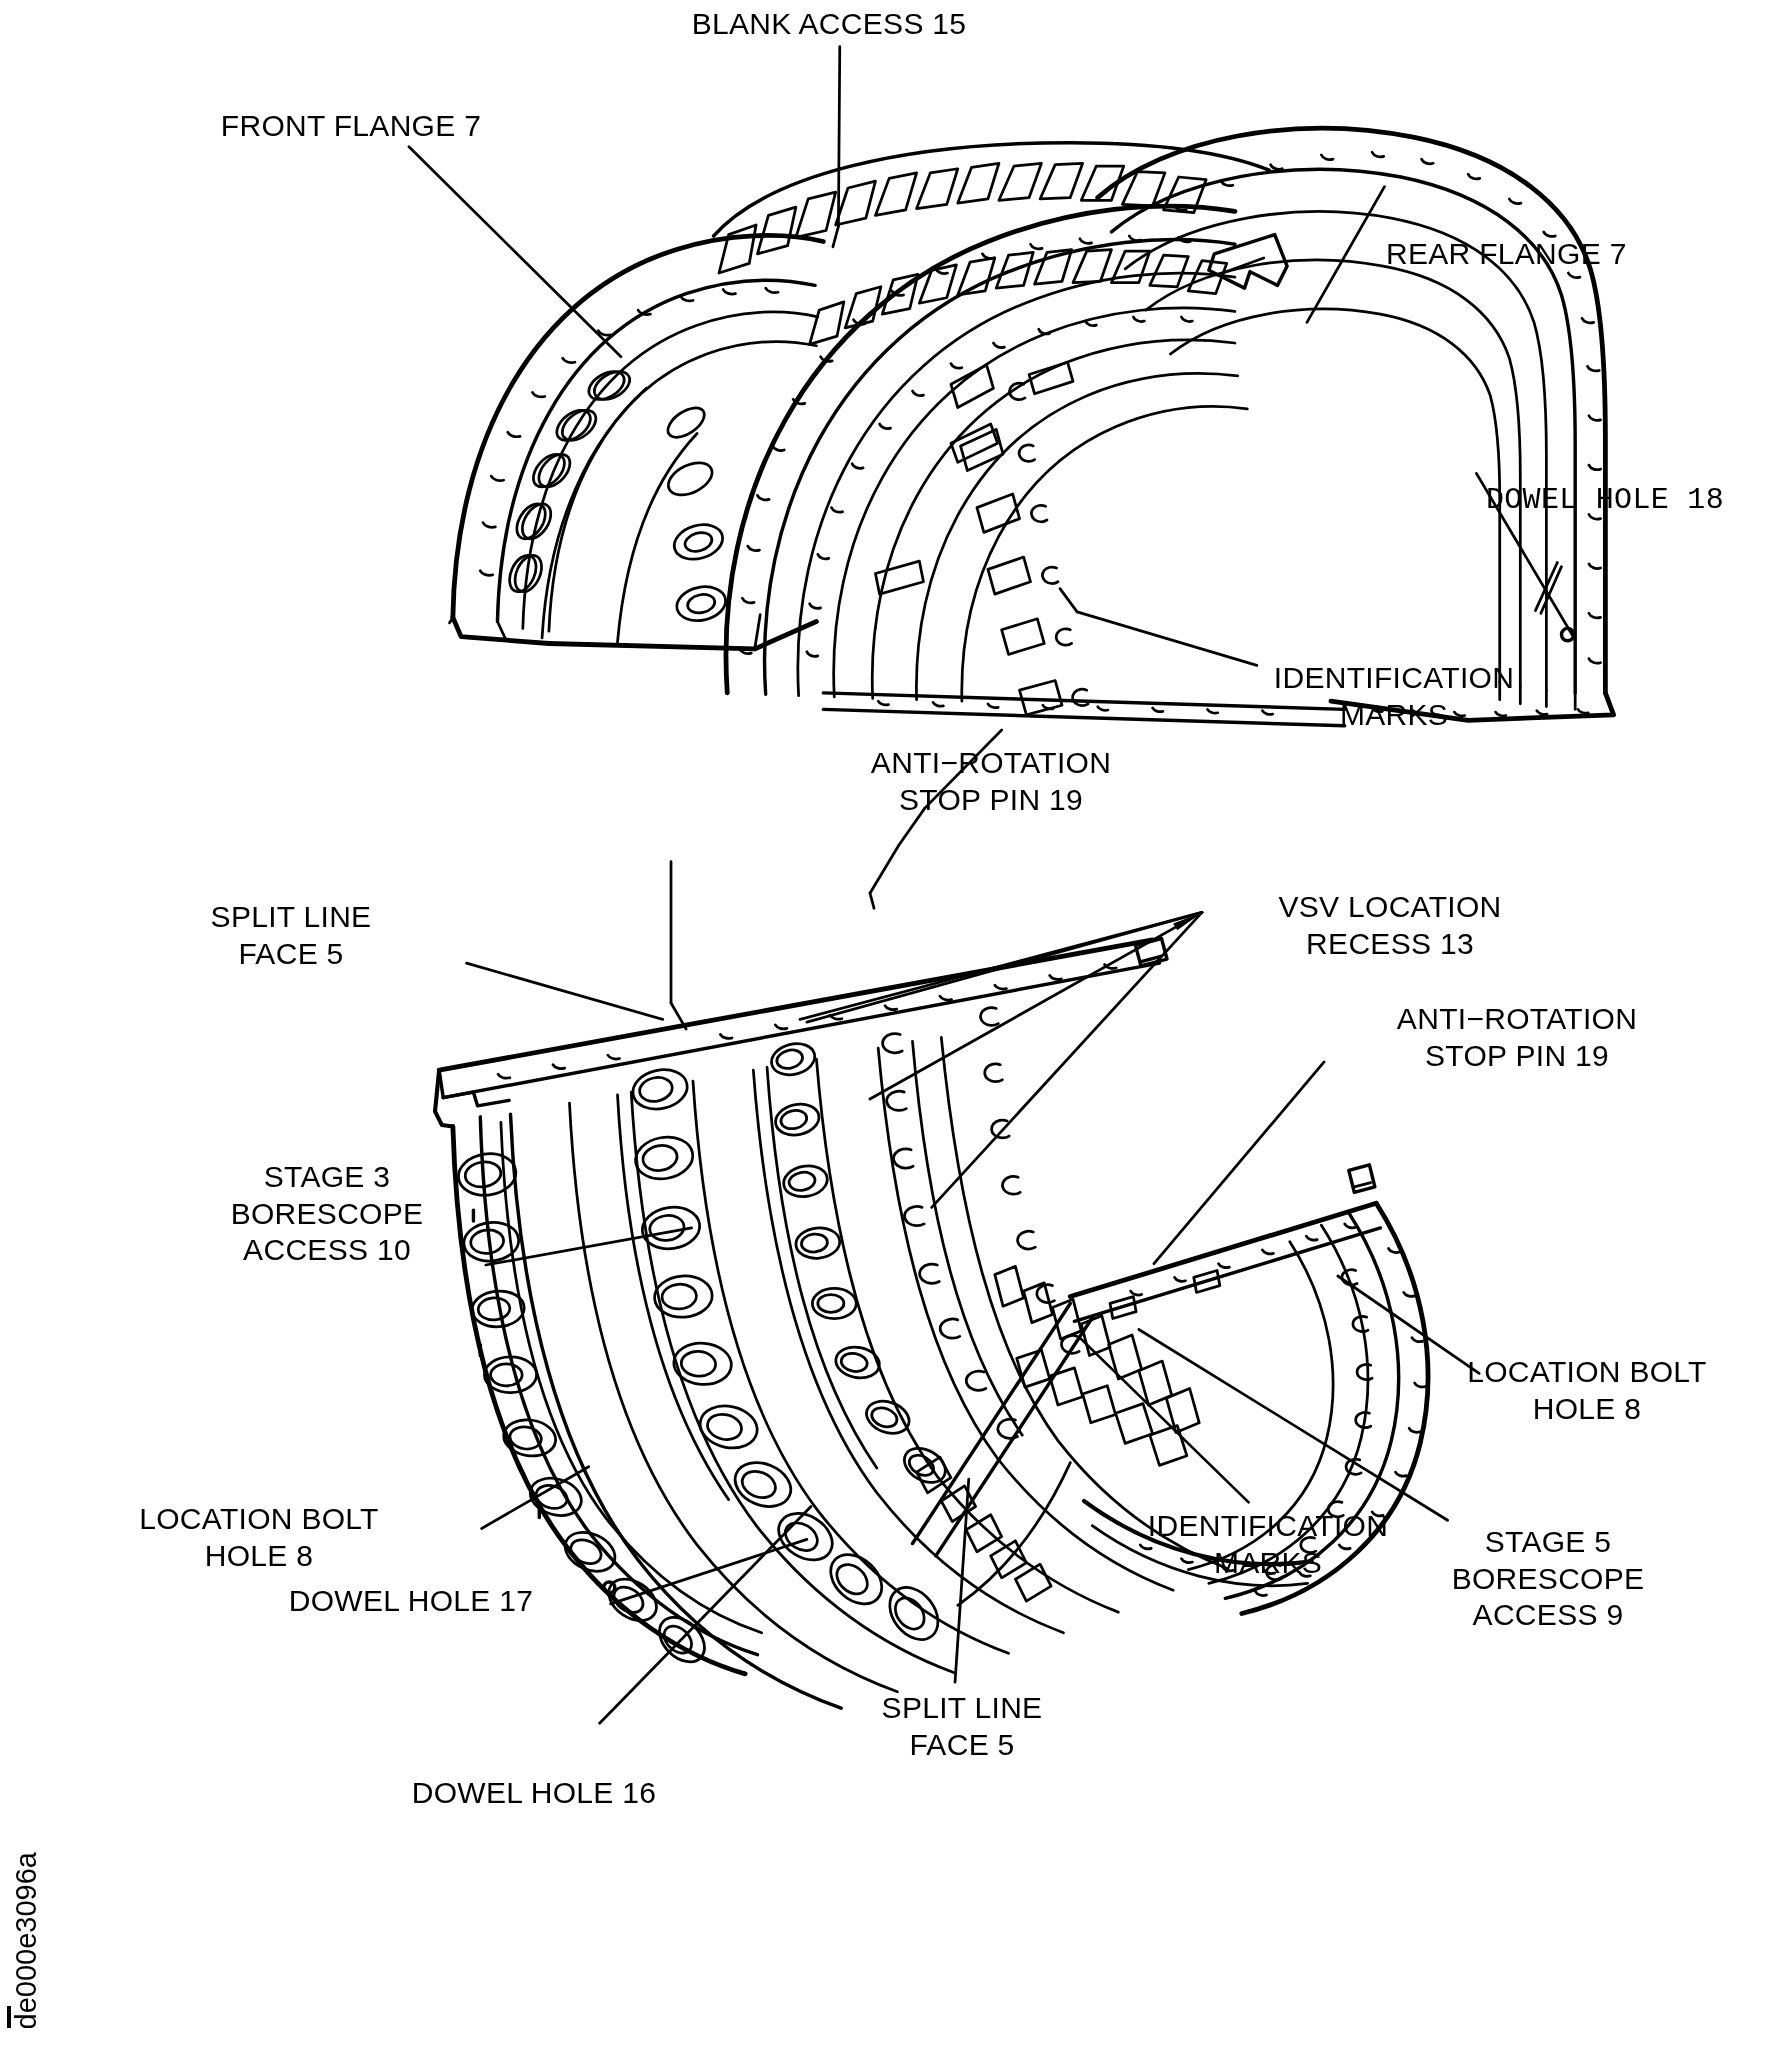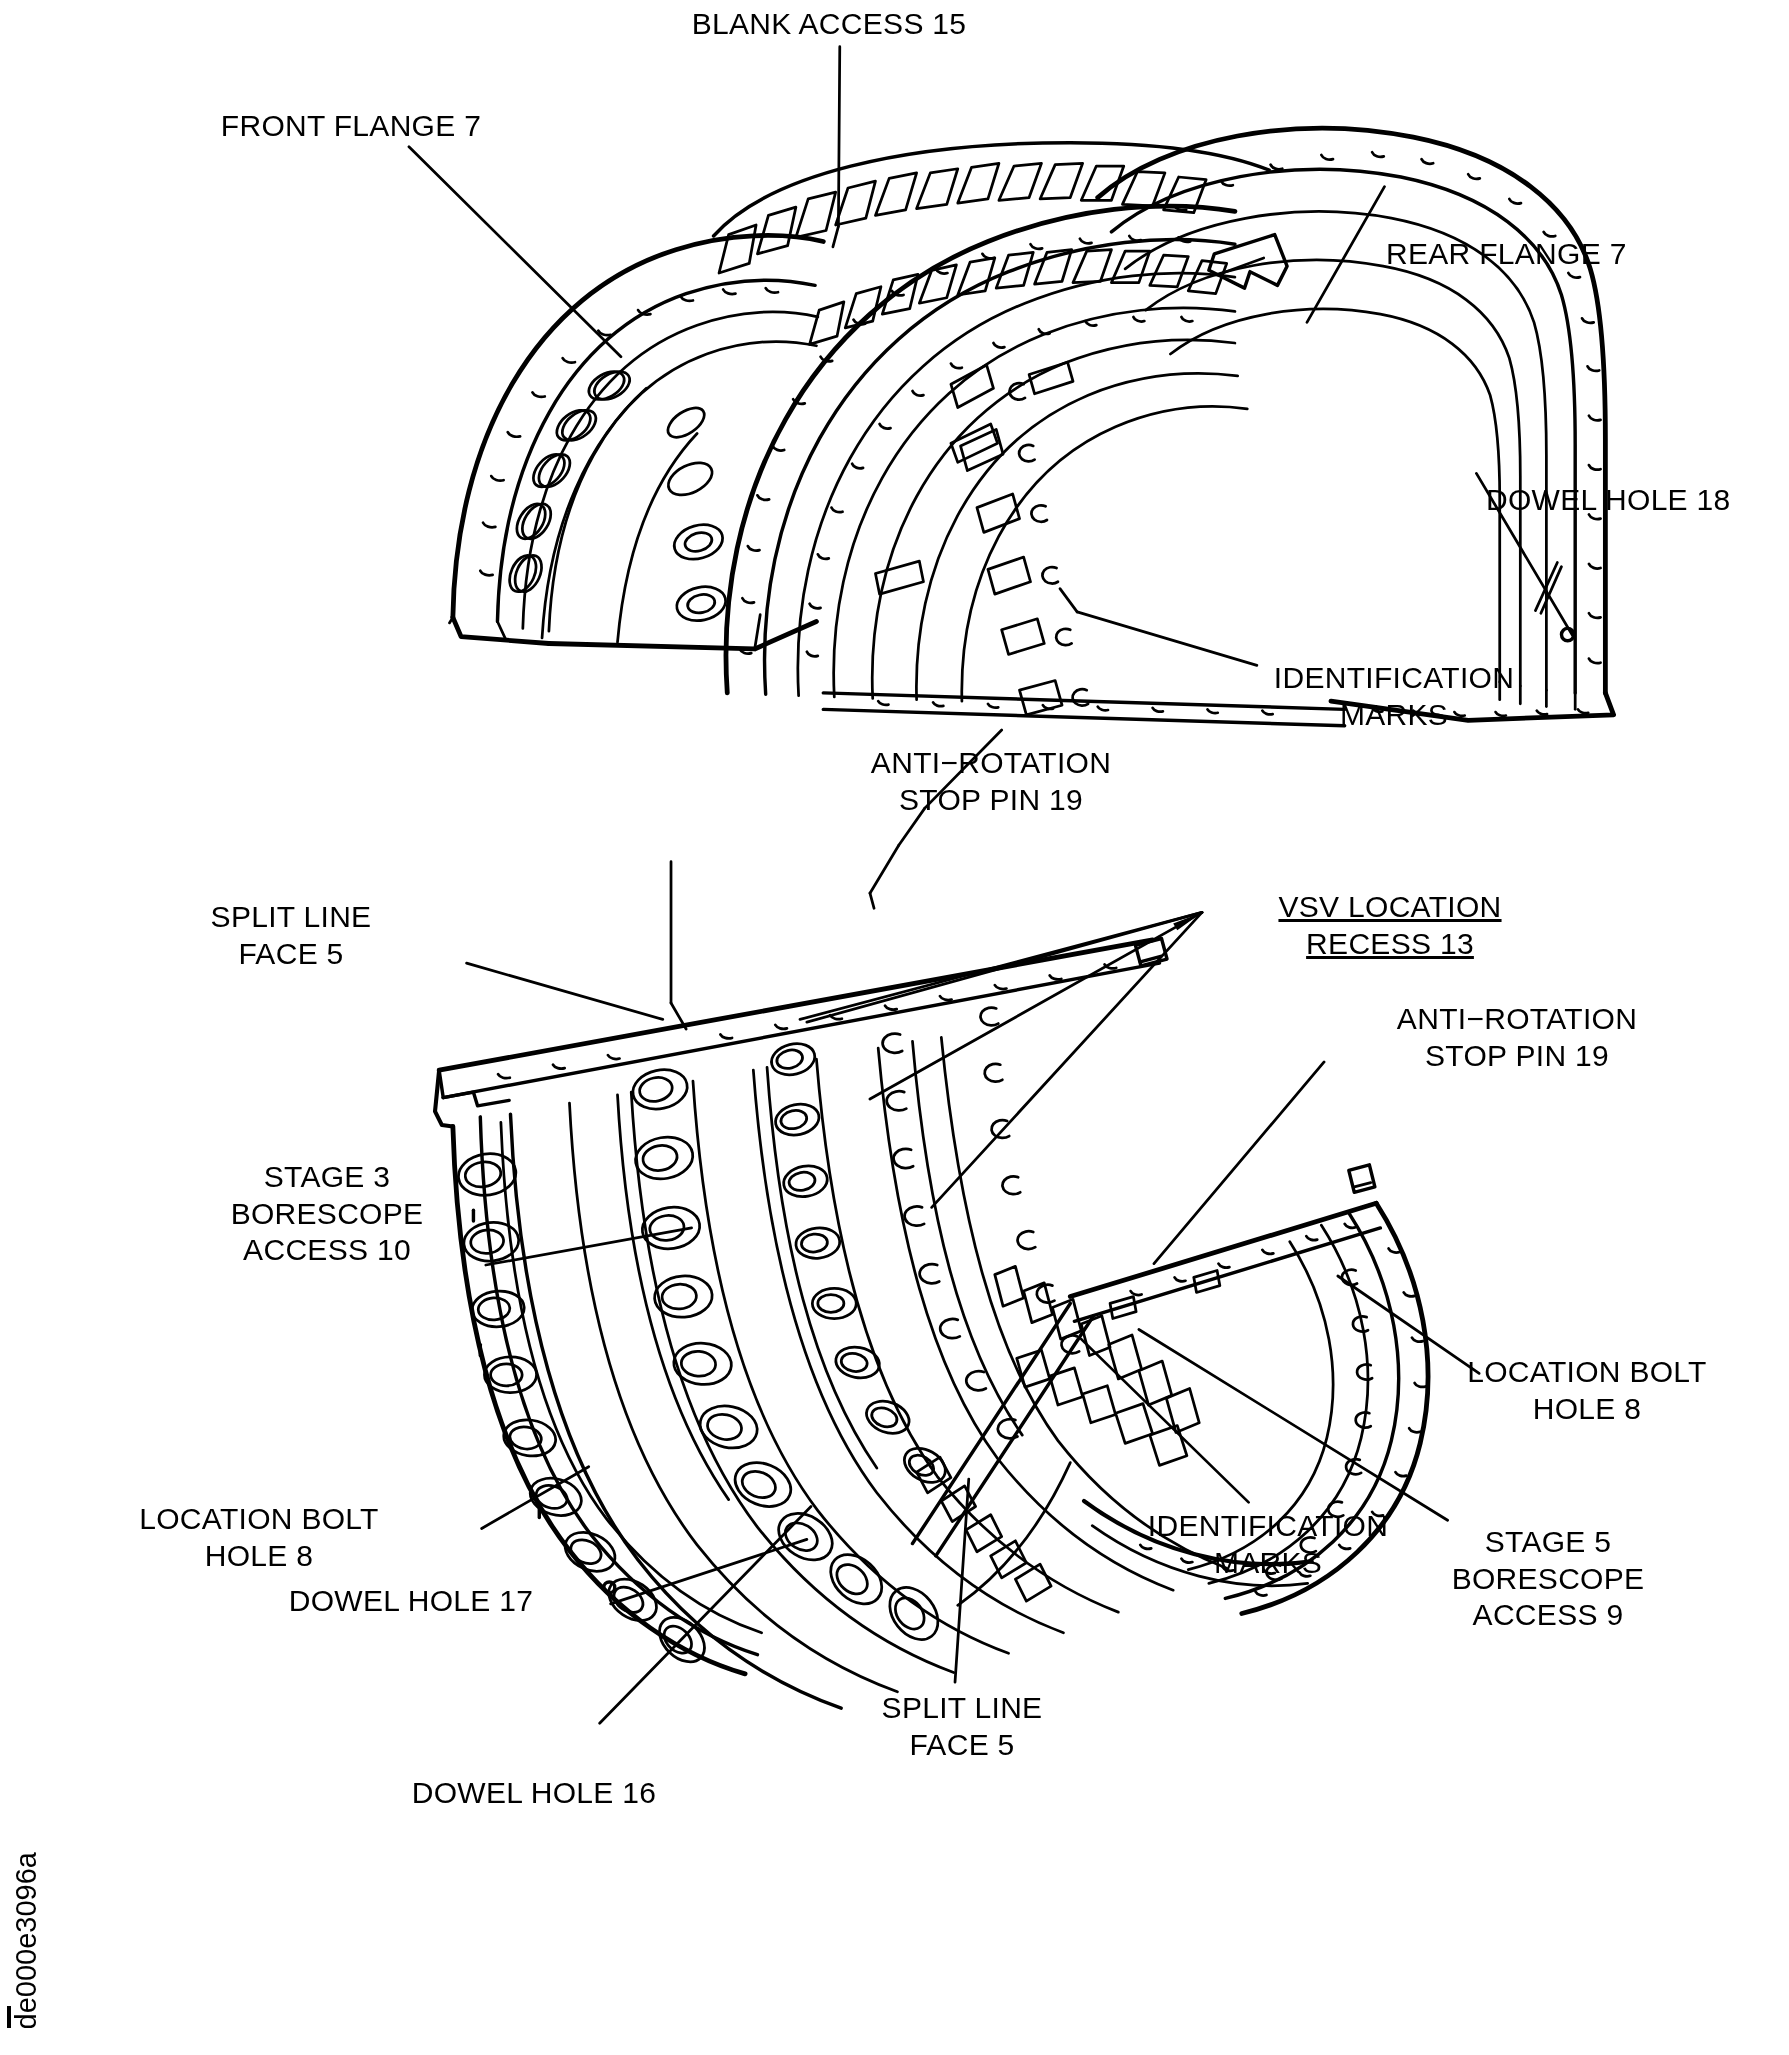--- a/index.html
+++ b/index.html
@@ -581,30 +581,30 @@
 
     </g>
   </svg>
 
   <div class="callout c" style="left:829px; top:5.5px;">BLANK ACCESS 15</div>
 
   <div class="callout c" style="left:351px; top:108px;">FRONT FLANGE 7</div>
 
   <div class="callout l" style="left:1386px; top:192px;">REAR FLANGE 7</div>
 
-  <div class="callout l" style="left:1486px; top:438px;">DOWEL HOLE 18</div>
+  <div class="callout l" style="left:1486px; top:438px;font-family:Liberation Mono, monospace;">DOWEL HOLE 18</div>
 
   <div class="callout c" style="left:1394px; top:660px;">IDENTIFICATION
 MARKS</div>
 
 
   <div class="callout c" style="left:991px; top:745px;">ANTI−ROTATION
 STOP PIN 19</div>
 
-  <div class="callout c" style="left:1390px; top:889px;text-decoration:underline;">VSV LOCATION
+  <div class="callout c" style="left:1390px; top:889px;">VSV LOCATION
 RECESS 13</div>
 
   <div class="callout c" style="left:1517px; top:1001px;">ANTI−ROTATION
 STOP PIN 19</div>
 
   <div class="callout c" style="left:291px; top:899px;">SPLIT LINE
 FACE 5</div>
 
   <div class="callout c" style="left:283px; top:1159px;margin-left:44px;">STAGE 3
 BORESCOPE

